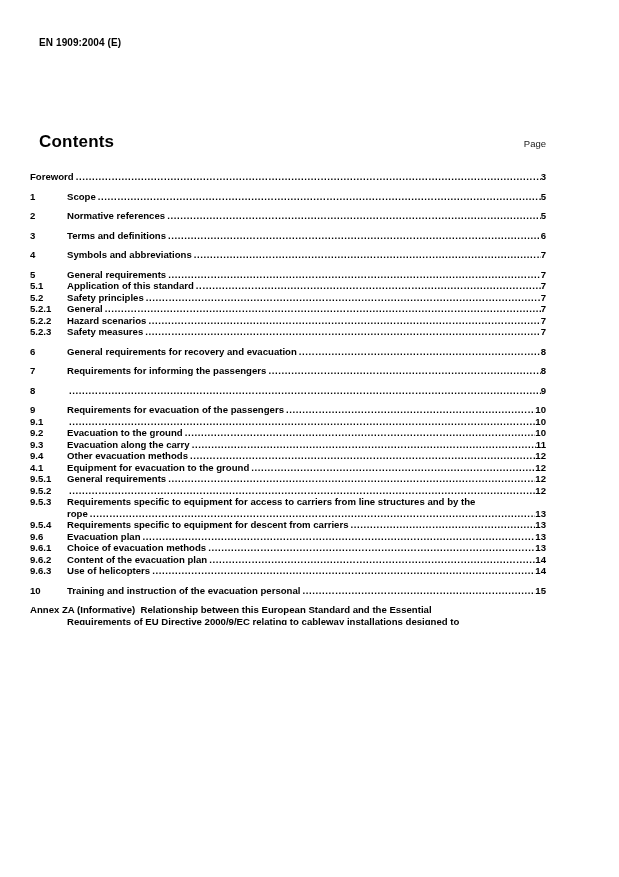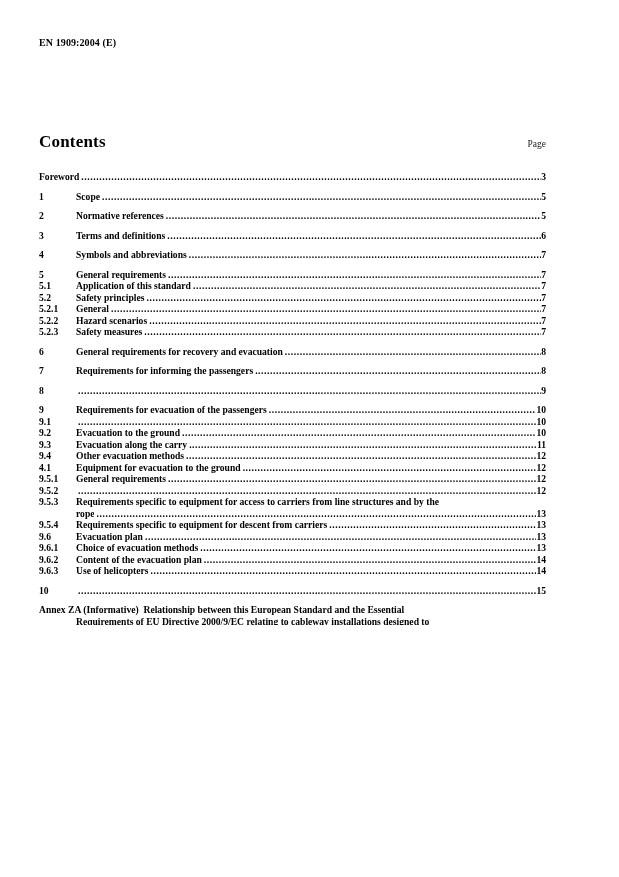--- a/index.html
+++ b/index.html
@@ -12,21 +12,20 @@
     background: #ffffff;
     font-family: "Liberation Sans", sans-serif;
     color: #000000;
   }
   .page {
     position: relative;
     width: 619px;
     height: 625px;
     background: #ffffff;
     overflow: hidden;
-    font-family: Liberation Serif, serif;
   }
   .doc-ref {
     position: absolute;
     left: 39px;
     top: 37px;
     font-size: 10px;
     font-weight: bold;
     letter-spacing: 0.1px;
     white-space: pre;
   }
@@ -44,21 +43,21 @@
     font-weight: bold;
     letter-spacing: 0.2px;
   }
   .page-col-label {
     font-size: 9.5px;
     font-weight: normal;
     color: #1a1a1a;
   }
   .toc {
     position: absolute;
-    left: 39px;
+    left: 30px;
     right: 73px;
     top: 171px;
     font-size: 9.6px;
     font-weight: bold;
   }
   .toc-entry.gap {
     margin-top: 8px;
   }
   .toc-line {
     display: flex;
@@ -330,20 +329,21 @@
         <div class="toc-line">
           <span class="toc-num">9.6.3</span>
           <span class="toc-text">Use of helicopters</span>
           <span class="toc-dots"></span>
           <span class="toc-page">14</span>
         </div>
       </div>
       <div class="toc-entry gap">
         <div class="toc-line">
           <span class="toc-num">10</span>
+          <span class="toc-text">Training and instruction of the evacuation personal</span>
           <span class="toc-dots"></span>
           <span class="toc-page">15</span>
         </div>
       </div>
       <div class="toc-entry gap">
         <div class="toc-line">
           <span class="toc-text">Annex ZA (Informative)  Relationship between this European Standard and the Essential</span>
         </div>
         <div class="toc-line">
           <span class="toc-num"></span>

